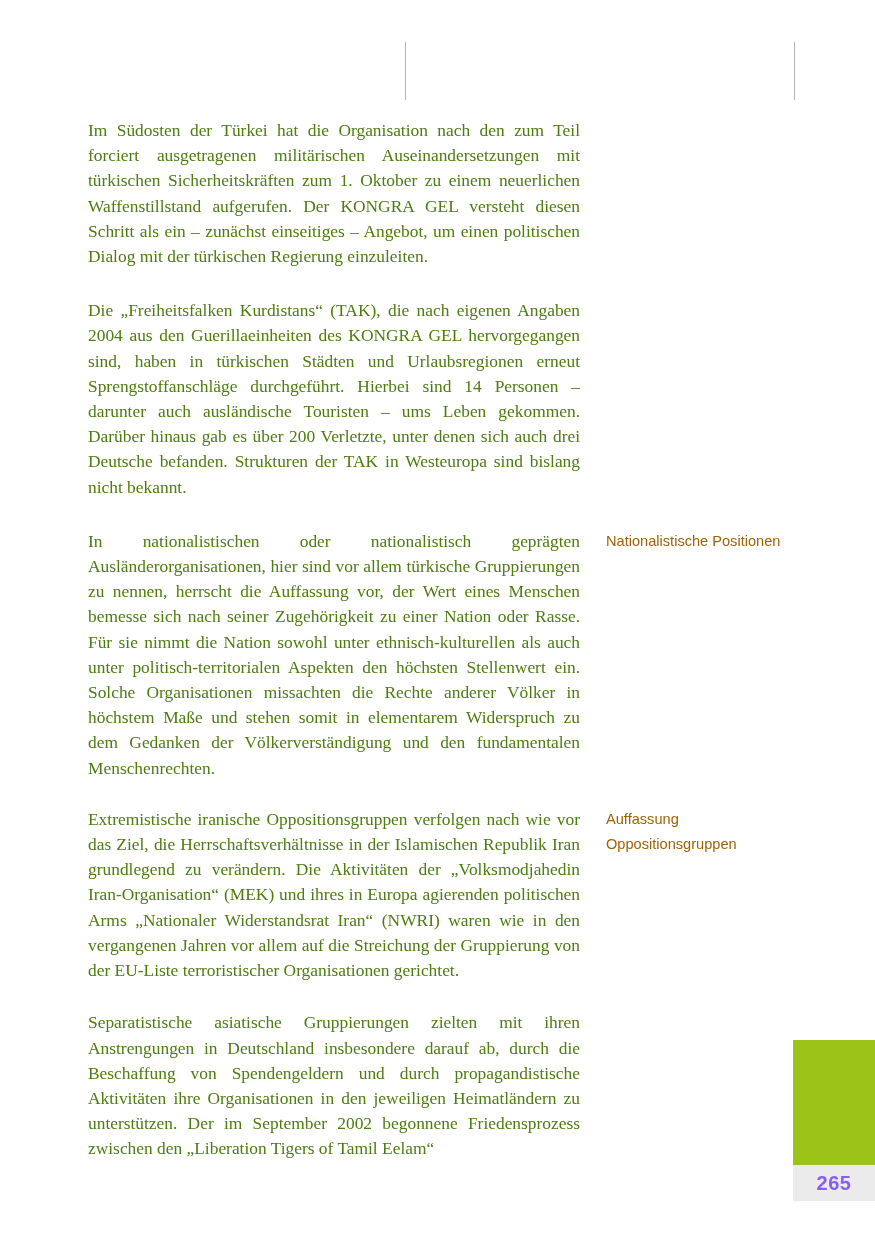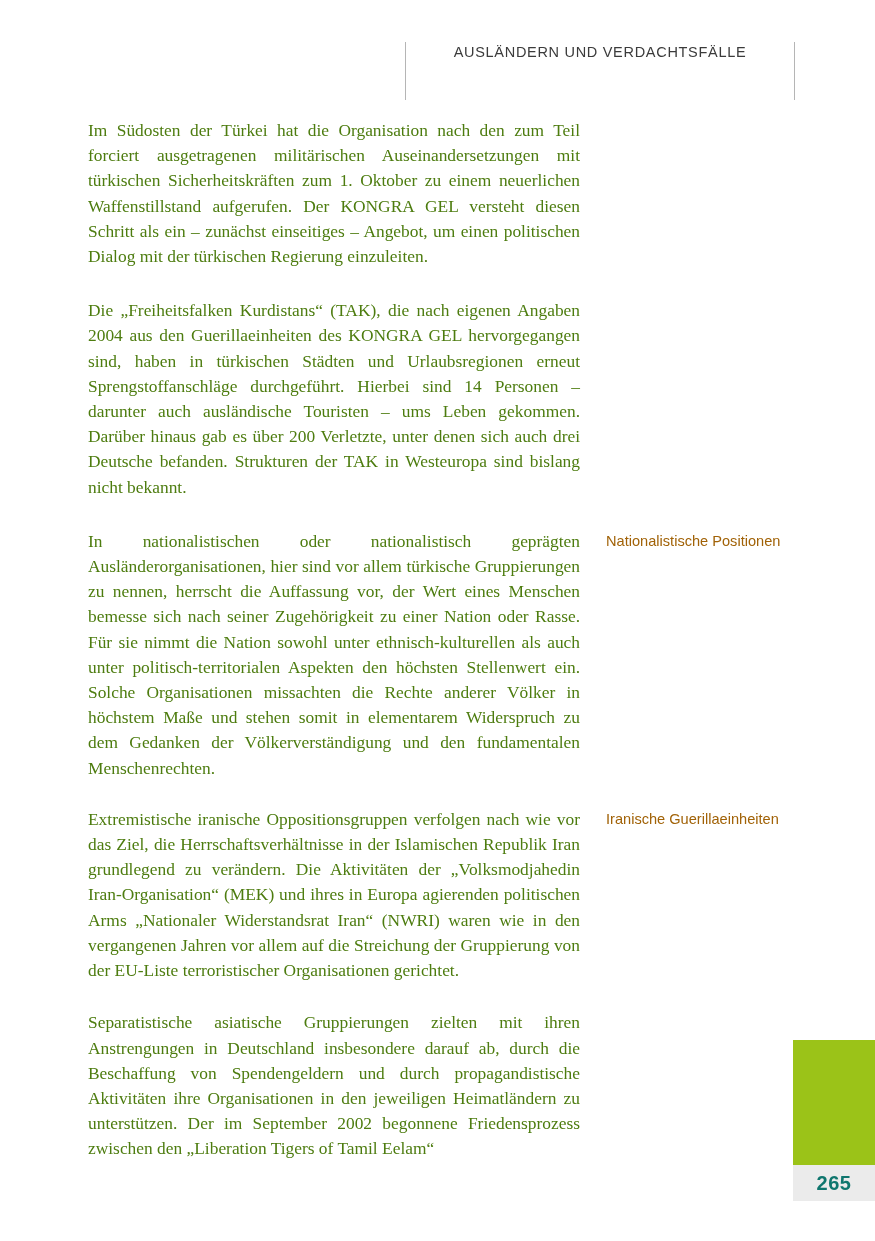--- a/index.html
+++ b/index.html
@@ -105,32 +105,31 @@
     height: 36px;
     background: #ebebeb;
     display: flex;
     align-items: center;
     justify-content: center;
   }
   .pagenum {
     font-family: "Liberation Sans", sans-serif;
     font-weight: bold;
     font-size: 20px;
-    color: #0f766e;
+    color: #8b5cf6;
     letter-spacing: 0.5px;
   }
 </style>
 </head>
 <body>
 
 <div class="page">
 
   <div class="header">
     <div class="header-text">
-      <div>AUSLÄNDERN UND VERDACHTSFÄLLE</div>
     </div>
   </div>
 
   <div class="content">
 
     <div class="block b1">
       <div class="maincol">
         <p>Im Südosten der Türkei hat die Organisation nach den zum Teil forciert ausgetragenen militärischen Auseinandersetzungen mit türkischen Sicherheitskräften zum 1. Oktober zu einem neuerlichen Waffenstillstand aufgerufen. Der KONGRA GEL versteht diesen Schritt als ein – zunächst einseitiges – Angebot, um einen politischen Dialog mit der türkischen Regierung einzuleiten.</p>
       </div>
       <div class="marginnote"></div>
@@ -147,21 +146,21 @@
       <div class="maincol">
         <p>In nationalistischen oder nationalistisch geprägten Ausländerorganisationen, hier sind vor allem türkische Gruppierungen zu nennen, herrscht die Auffassung vor, der Wert eines Menschen bemesse sich nach seiner Zugehörigkeit zu einer Nation oder Rasse. Für sie nimmt die Nation sowohl unter ethnisch-kulturellen als auch unter politisch-territorialen Aspekten den höchsten Stellenwert ein. Solche Organisationen missachten die Rechte anderer Völker in höchstem Maße und stehen somit in elementarem Widerspruch zu dem Gedanken der Völkerverständigung und den fundamentalen Menschenrechten.</p>
       </div>
       <div class="marginnote">Nationalistische Positionen</div>
     </div>
 
     <div class="block b4">
       <div class="maincol">
         <p>Extremistische iranische Oppositionsgruppen verfolgen nach wie vor das Ziel, die Herrschaftsverhältnisse in der Islamischen Republik Iran grundlegend zu verändern. Die Aktivitäten der „Volksmodjahedin Iran-Organisation“ (MEK) und ihres in Europa agierenden politischen Arms „Nationaler Widerstandsrat Iran“ (NWRI) waren wie in den vergangenen Jahren vor allem auf die Streichung der Gruppierung von der EU-Liste terroristischer Organisationen gerichtet.</p>
       </div>
-      <div class="marginnote">Iranische Guerillaeinheiten</div>
+      <div class="marginnote">Auffassung Oppositionsgruppen</div>
     </div>
 
     <div class="block">
       <div class="maincol">
         <p>Separatistische asiatische Gruppierungen zielten mit ihren Anstrengungen in Deutschland insbesondere darauf ab, durch die Beschaffung von Spendengeldern und durch propagandistische Aktivitäten ihre Organisationen in den jeweiligen Heimatländern zu unterstützen. Der im September 2002 begonnene Friedensprozess zwischen den „Liberation Tigers of Tamil Eelam“</p>
       </div>
     </div>
 
   </div>
 

